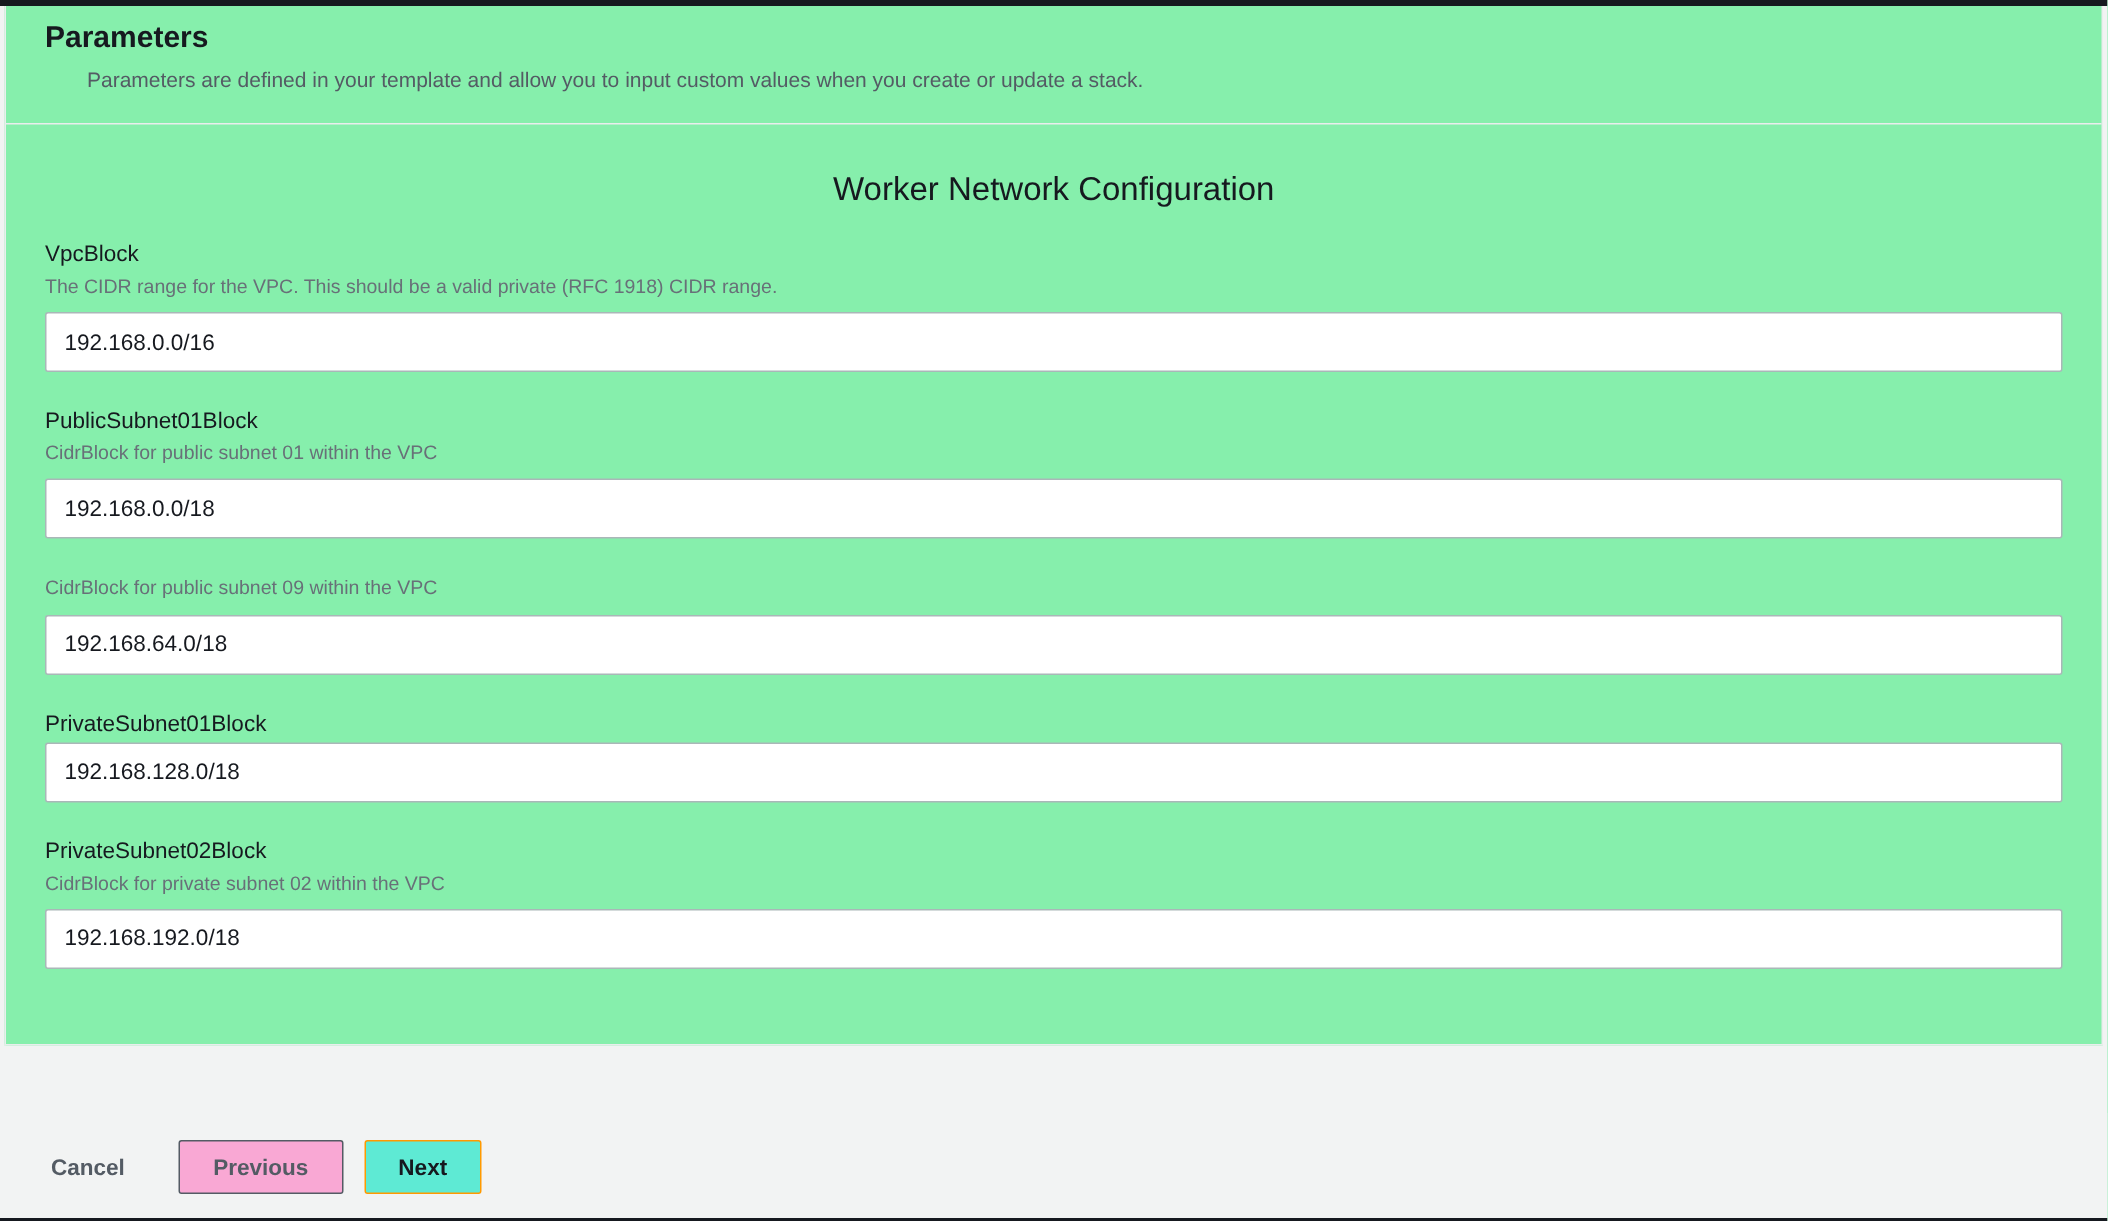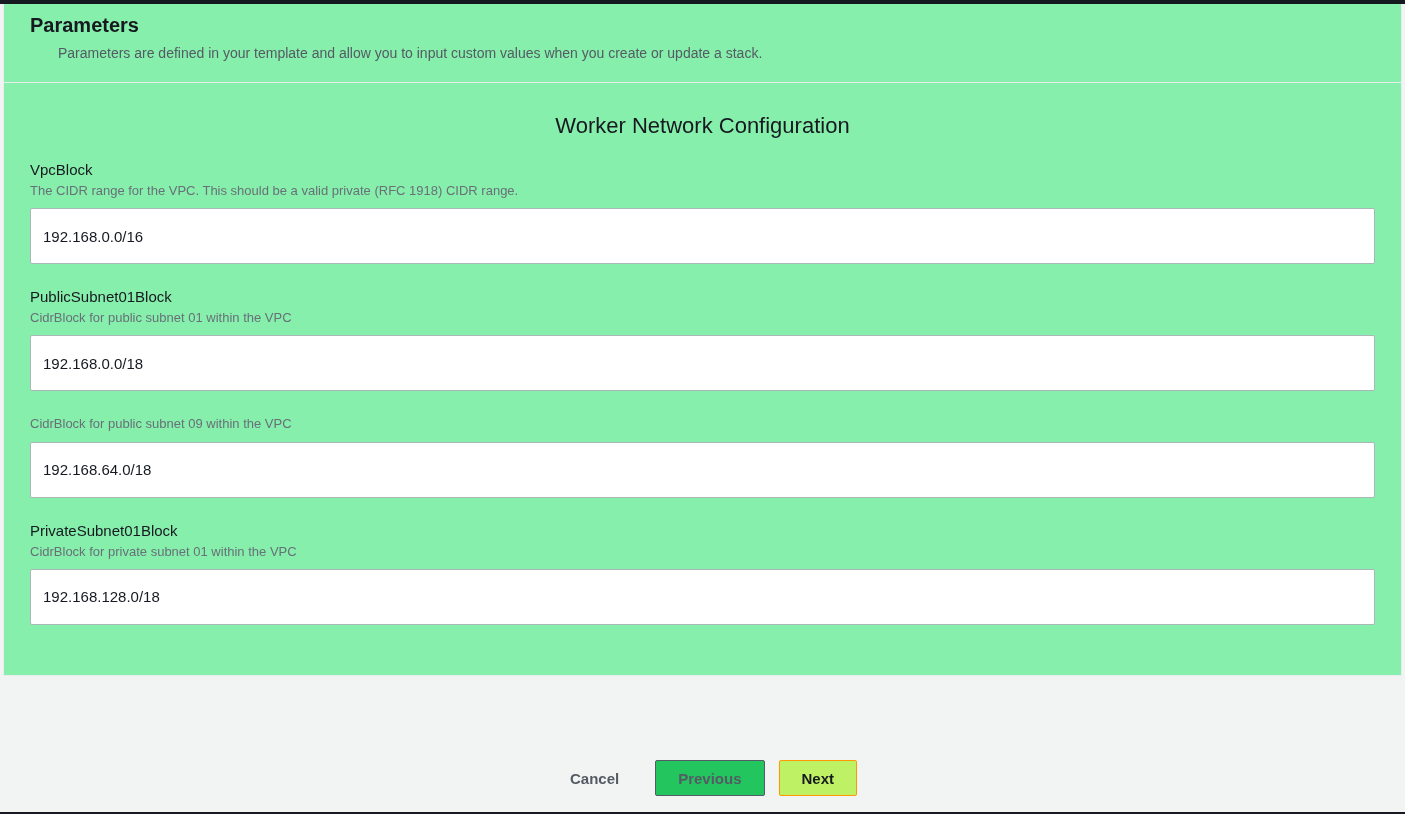--- a/index.html
+++ b/index.html
@@ -63,37 +63,37 @@
       margin-bottom: 4px;
     }
     .field-desc {
       font-size: 13px;
       color: #687078;
       margin-bottom: 8px;
       line-height: 1.4;
     }
     .field-input {
       width: 100%;
-      height: 56px;
+      height: 40px;
       padding: 8px 12px;
       font-size: 15px;
       color: #16191f;
       border: 1px solid #aab7b8;
       border-radius: 2px;
       font-family: inherit;
       outline: none;
     }
     .footer {
       position: absolute;
       bottom: 0;
       left: 0;
       right: 0;
       padding: 18px 12px;
       display: flex;
-      justify-content: center;
+      justify-content: flex-start;
       align-items: center;
       gap: 14px;
       background: #f2f3f3;
     }
     .btn {
       font-family: inherit;
       font-size: 15px;
       font-weight: 700;
       padding: 8px 22px;
       border-radius: 2px;
@@ -103,26 +103,26 @@
       display: inline-flex;
       align-items: center;
       justify-content: center;
     }
     .btn-cancel {
       background: transparent;
       border: none;
       color: #545b64;
     }
     .btn-previous {
-      background: #22c55e;
+      background: #f9a8d4;
       border: 1px solid #545b64;
       color: #545b64;
     }
     .btn-next {
-      background: #bef264;
+      background: #5eead4;
       border: 1px solid #ff9900;
       color: #16191f;
     }
     .bottom-bar {
       position: absolute;
       bottom: 0;
       left: 0;
       right: 0;
       height: 2px;
       background: #16191f;
@@ -154,24 +154,28 @@
       <input type="text" class="field-input" value="192.168.0.0/18" style="">
     </div>
 
     <div class="field">
       <div class="field-desc">CidrBlock for public subnet 09 within the VPC</div>
       <input type="text" class="field-input" value="192.168.64.0/18" style="">
     </div>
 
     <div class="field">
       <div class="field-label">PrivateSubnet01Block</div>
-      <div class="field-desc">CidrBlock for private subnet 01 within the VPC</div>
       <input type="text" class="field-input" value="192.168.128.0/18" style="">
     </div>
 
+    <div class="field">
+      <div class="field-label">PrivateSubnet02Block</div>
+      <div class="field-desc">CidrBlock for private subnet 02 within the VPC</div>
+      <input type="text" class="field-input" value="192.168.192.0/18" style="">
+    </div>
   </div>
 </div>
 
 <div class="footer">
   <button class="btn btn-cancel">Cancel</button>
   <button class="btn btn-previous">Previous</button>
   <button class="btn btn-next">Next</button>
 </div>
 
 <div class="bottom-bar"></div>

